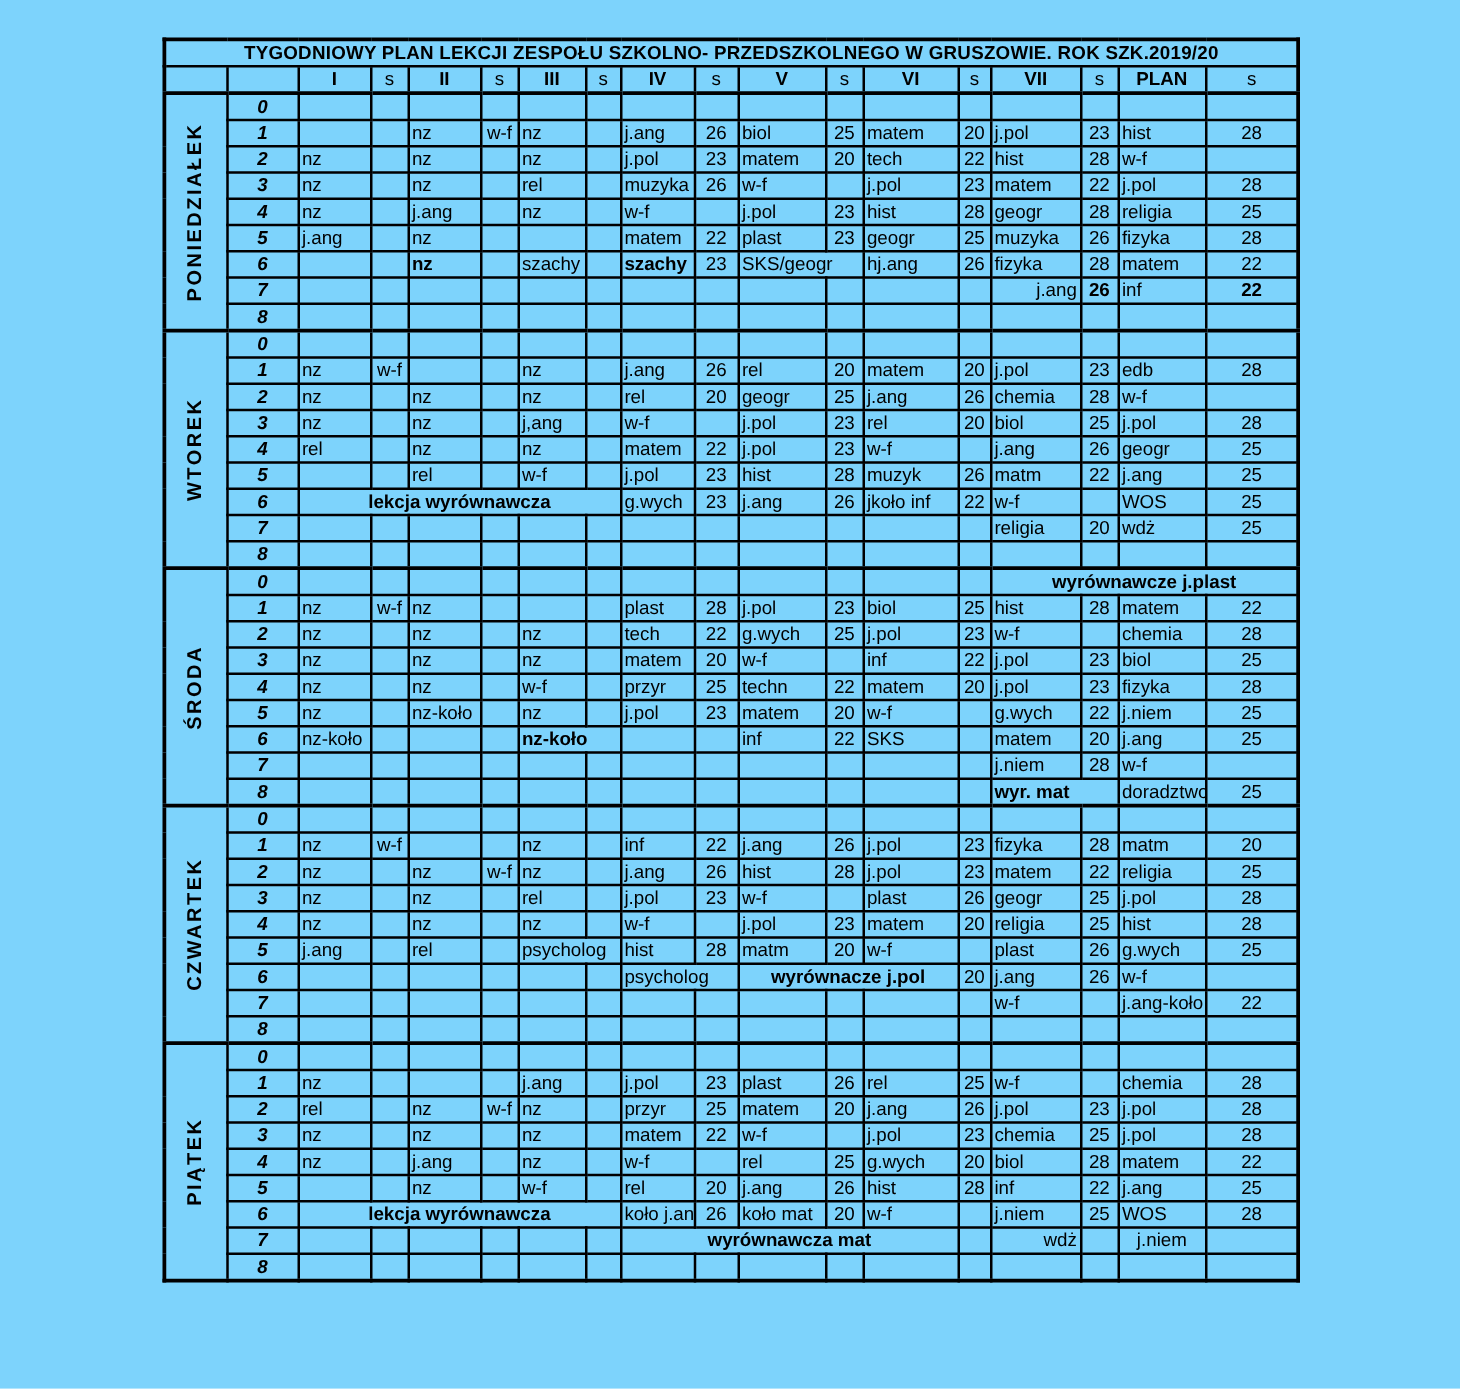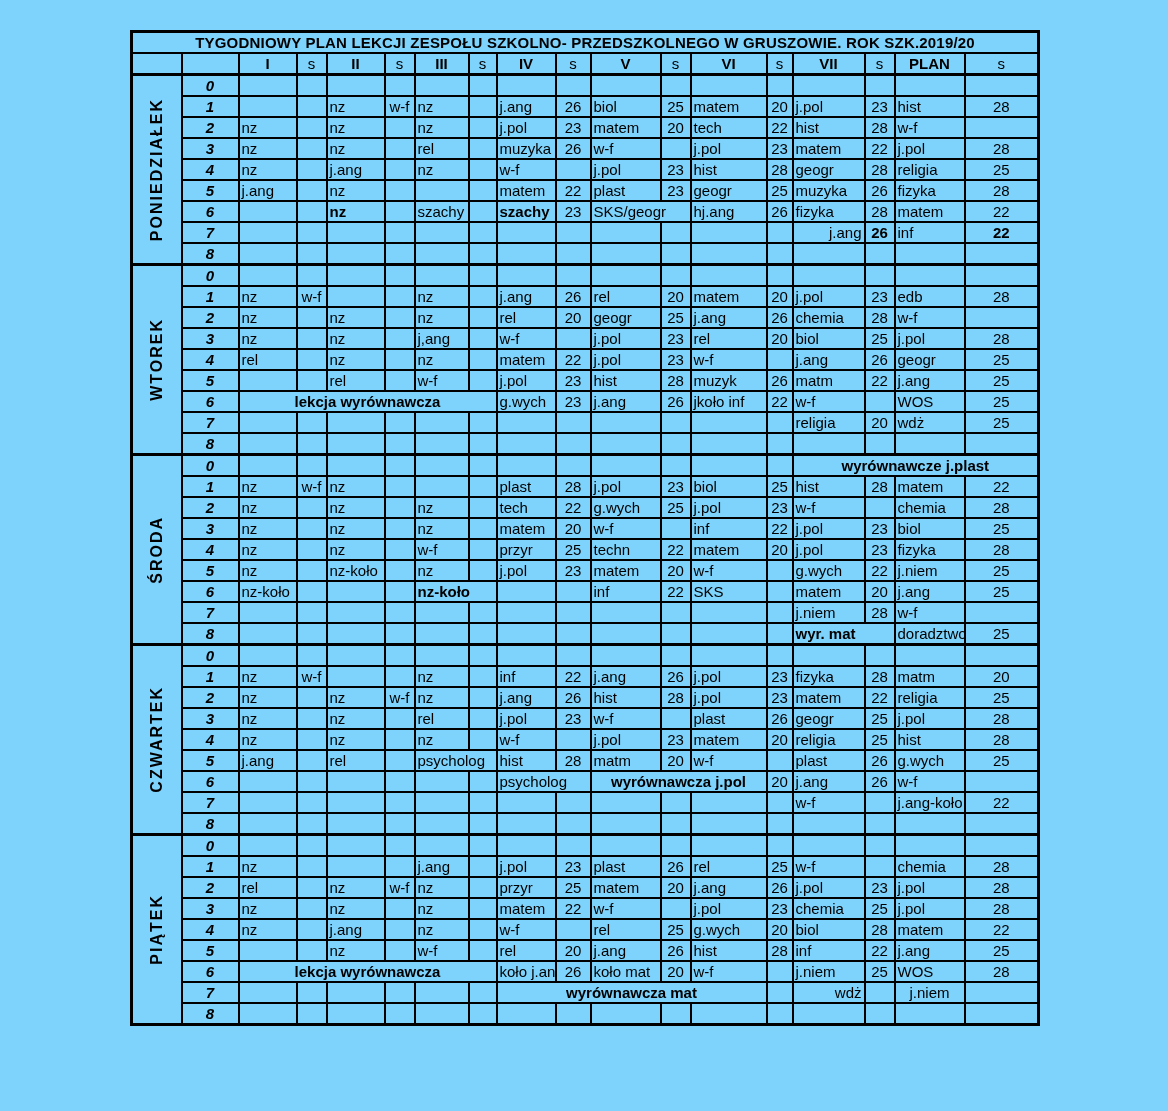--- a/index.html
+++ b/index.html
@@ -701,21 +701,21 @@
         </tr>
         <tr>
           <td class="num">6</td>
           <td class="cell l"></td>
           <td class="cell c"></td>
           <td class="cell l"></td>
           <td class="cell c"></td>
           <td class="cell l"></td>
           <td class="cell c"></td>
           <td class="cell l grp-l" colspan="2">psycholog</td>
-          <td class="cell c b" colspan="3">wyrównawcza j.pol</td>
+          <td class="cell c b" colspan="3">wyrównacze j.pol</td>
           <td class="cell c">20</td>
           <td class="cell l">j.ang</td>
           <td class="cell c">26</td>
           <td class="cell l">w-f</td>
           <td class="cell c"></td>
         </tr>
         <tr>
           <td class="num">7</td>
           <td class="cell l"></td>
           <td class="cell c"></td>

